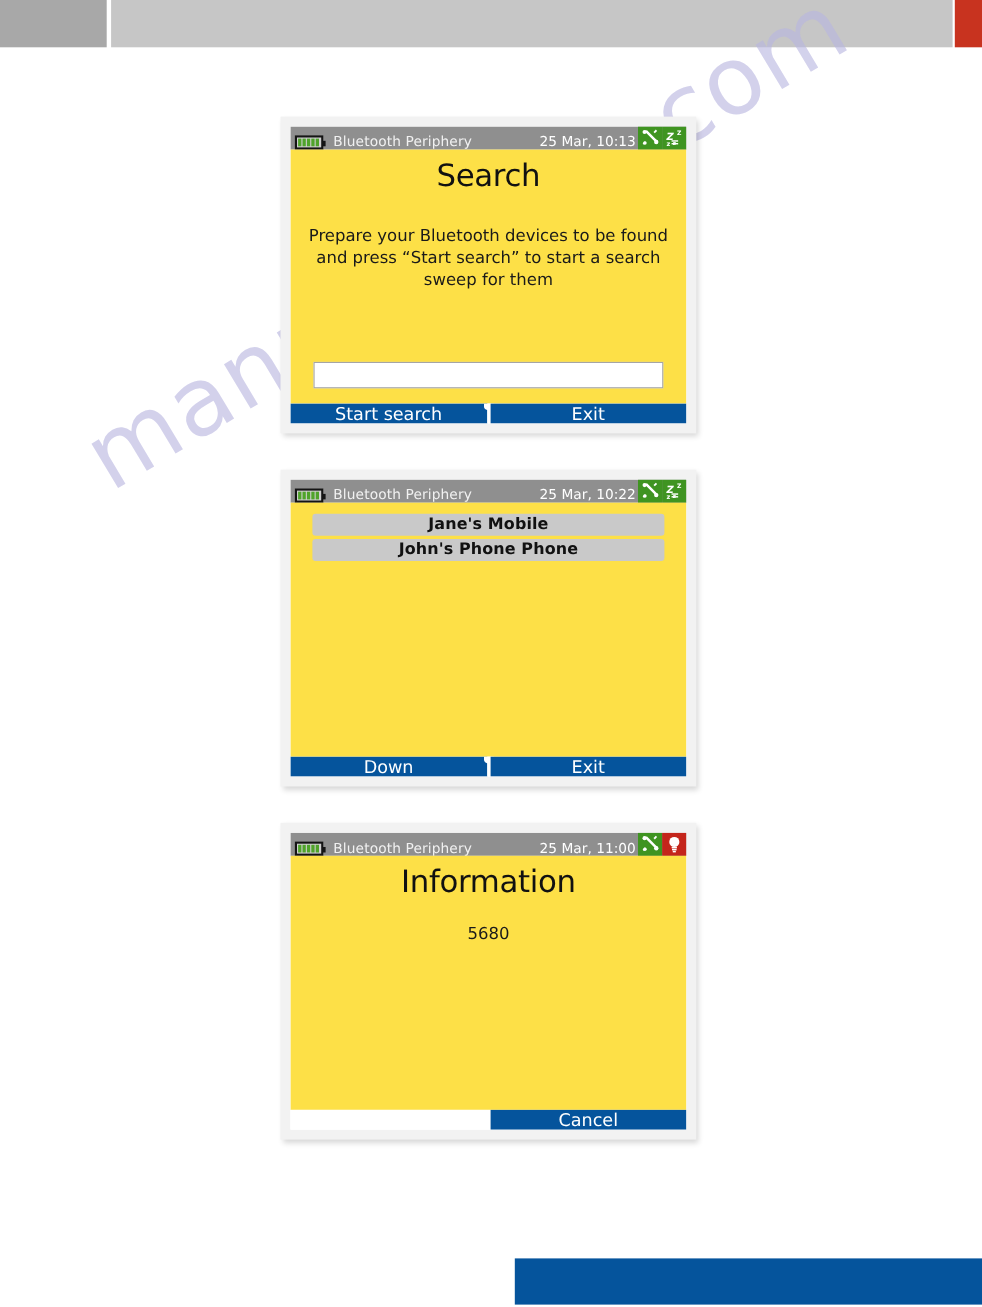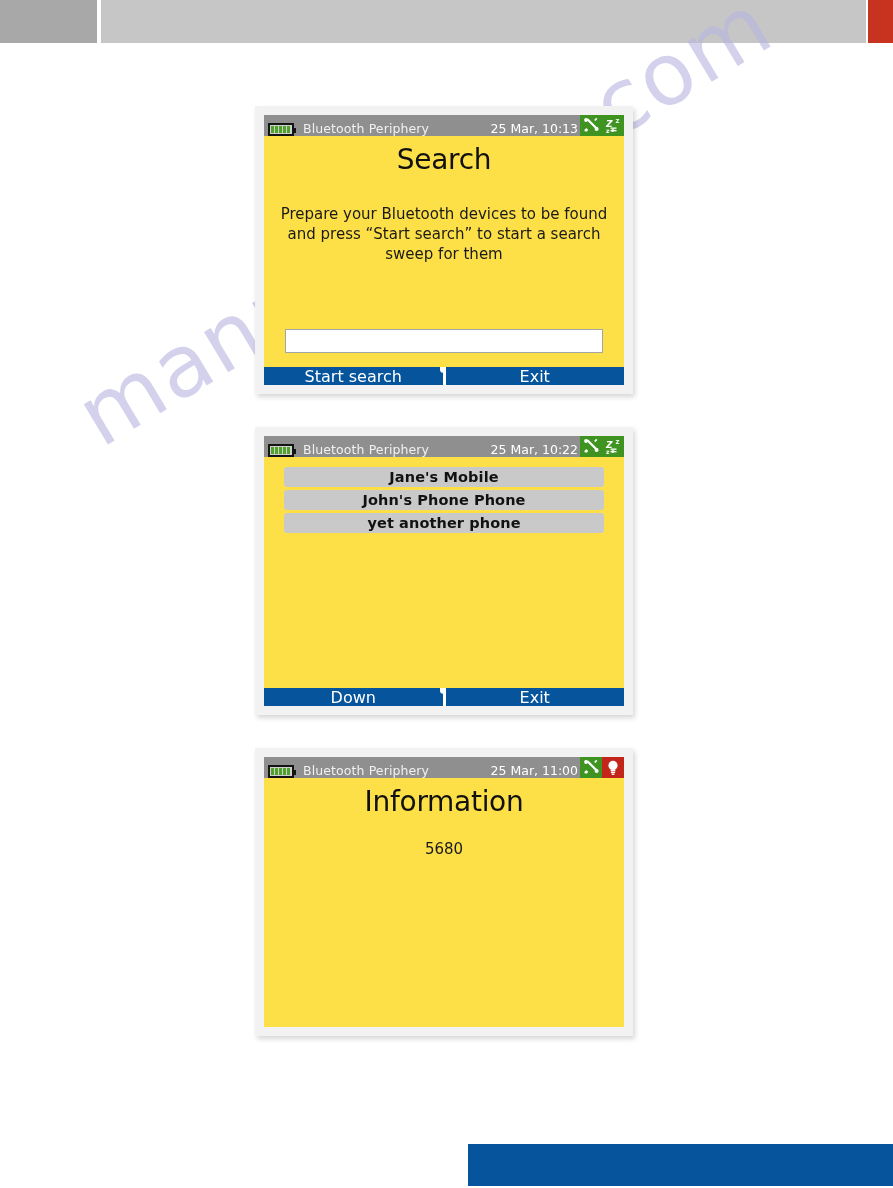--- a/index.html
+++ b/index.html
@@ -354,21 +354,20 @@
             </g>
           </svg>
         </div>
       </div>
     </div>
 
     <div class="body">
       <div class="list">
         <div class="list-item">Jane's Mobile</div>
         <div class="list-item">John's Phone Phone</div>
-        <div class="list-item">yet another phone</div>
       </div>
     </div>
 
     <div class="softkeys">
       <div class="softkey">Down</div>
       <div class="gap"></div>
       <div class="softkey">Exit</div>
     </div>
 
   </div>
@@ -411,17 +410,22 @@
           </svg>
         </div>
       </div>
     </div>
 
     <div class="body">
       <div class="title">Information</div>
       <div class="pin">5680</div>
     </div>
 
+    <div class="softkeys">
+      <div class="softkey spacer"></div>
+      <div class="gap" style="background:#ffffff"></div>
+      <div class="softkey">Cancel</div>
+    </div>
 
   </div>
 </div>
 
 <div class="page-footer-bar"></div>
 
 </body></html>

